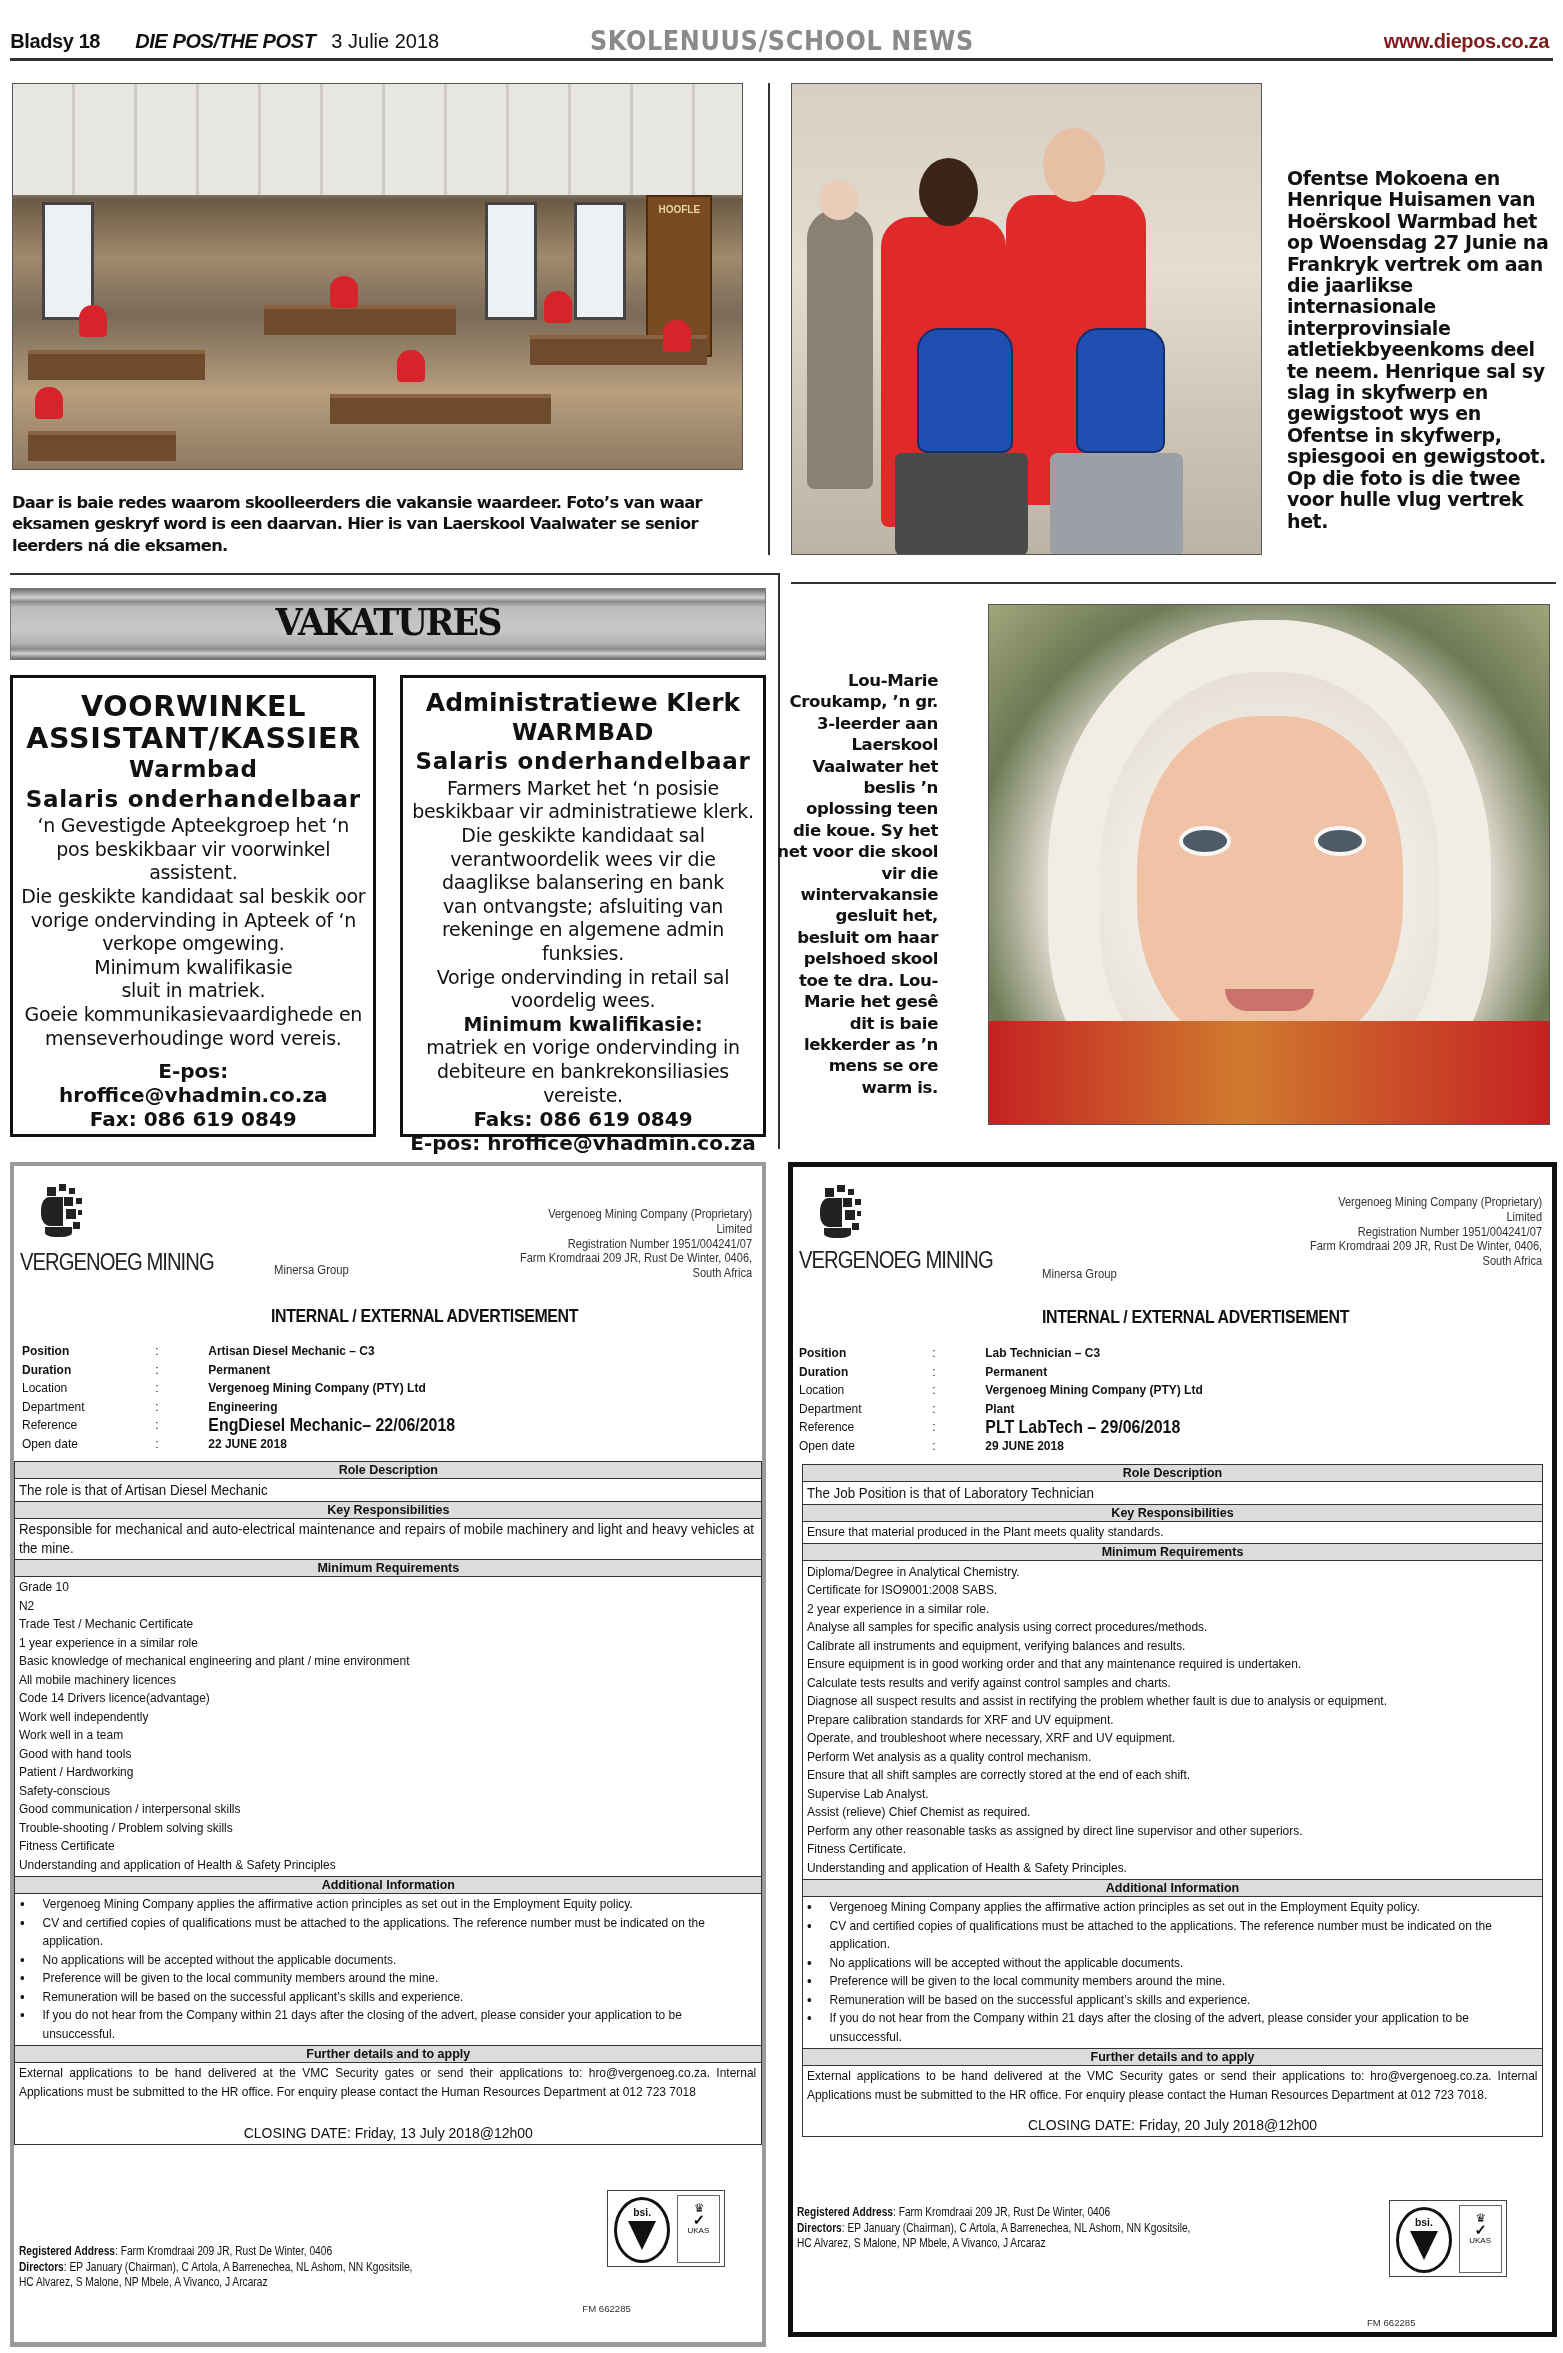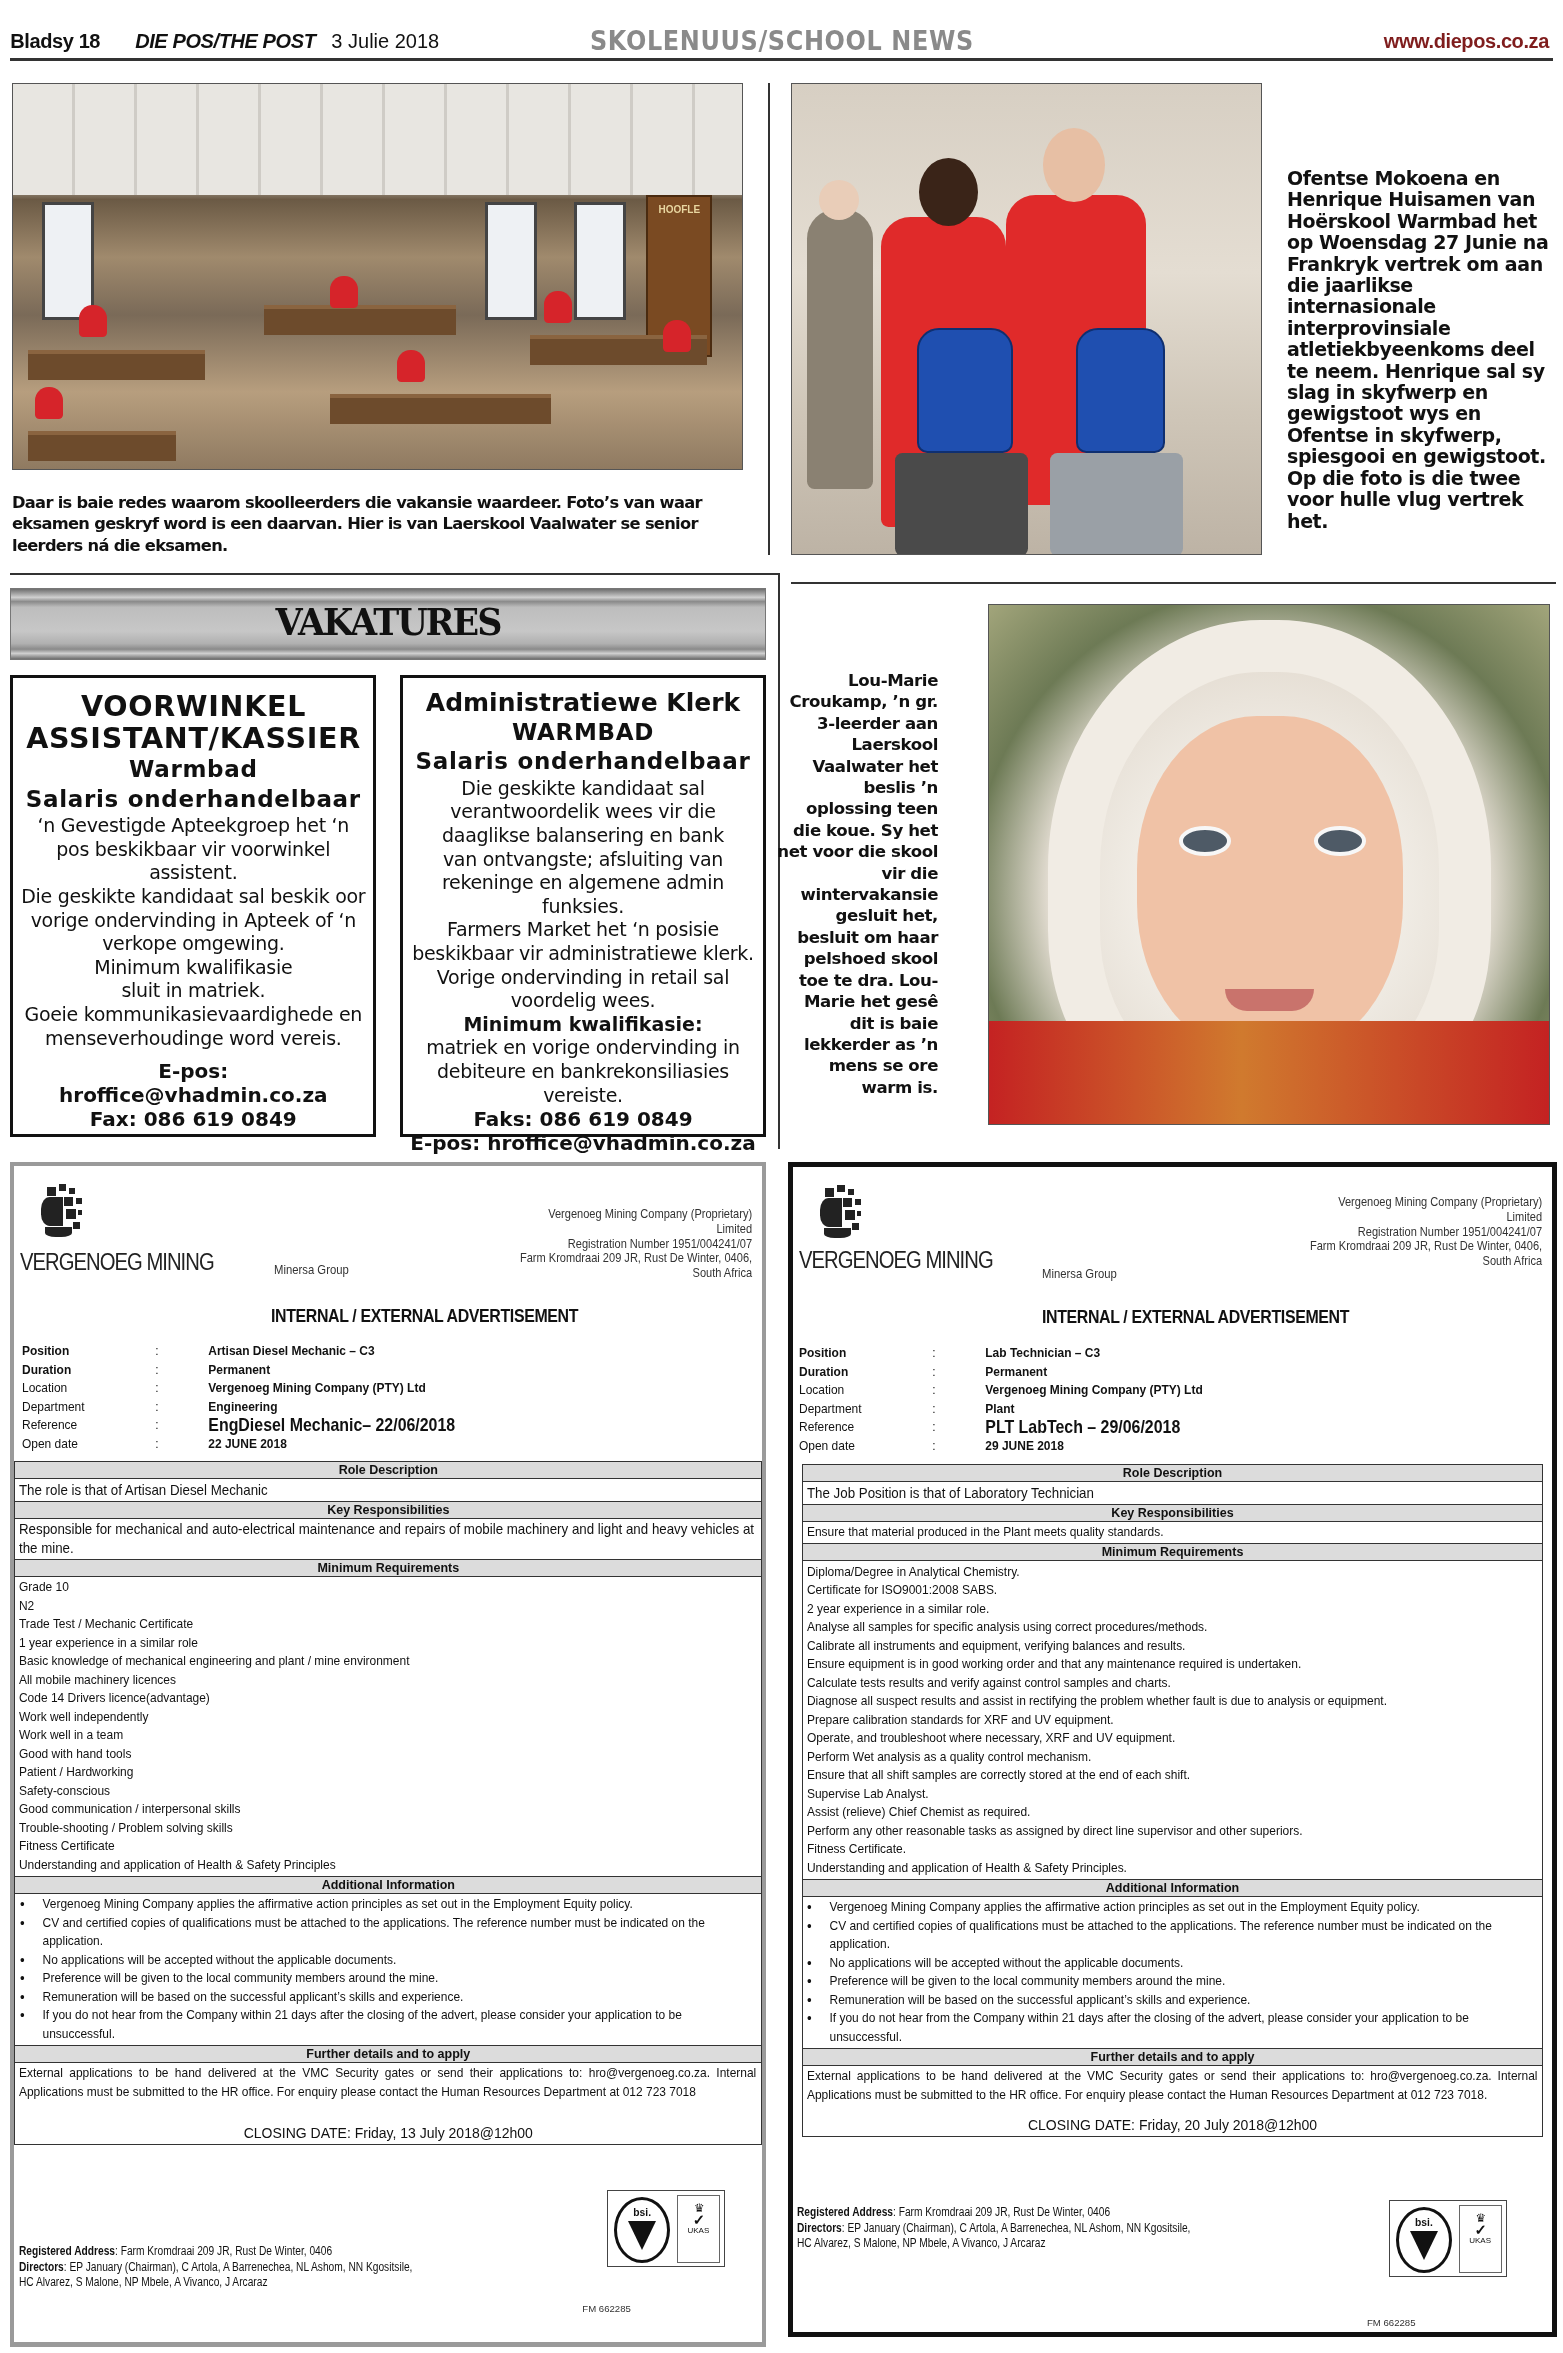--- a/index.html
+++ b/index.html
@@ -177,22 +177,22 @@
   <div class="jbody" style="padding:0 52px">Minimum kwalifikasie sluit in matriek.</div>
   <div class="jbody">Goeie kommunikasievaardighede en menseverhoudinge word vereis.</div>
   <div class="jcontact jcontact-first">E-pos: hroffice@vhadmin.co.za</div>
   <div class="jcontact">Fax: 086 619 0849</div>
 </div>
 
 <div class="abs jobbox job2">
   <div class="jtitle-heavy2">Administratiewe Klerk</div>
   <div class="jsub">WARMBAD</div>
   <div class="jsub">Salaris onderhandelbaar</div>
+  <div class="jbody">Farmers Market het ‘n posisie beskikbaar vir administratiewe klerk.</div>
   <div class="jbody" style="padding:0 14.8px">Die geskikte kandidaat sal verantwoordelik wees vir die daaglikse balansering en bank van ontvangste; afsluiting van rekeninge en algemene admin funksies.</div>
-  <div class="jbody">Farmers Market het ‘n posisie beskikbaar vir administratiewe klerk.</div>
   <div class="jbody" style="padding:0 22px">Vorige ondervinding in retail sal voordelig wees.</div>
   <div class="jbody-b">Minimum kwalifikasie:</div>
   <div class="jbody" style="padding:0 14.8px">matriek en vorige ondervinding in debiteure en bankrekonsiliasies vereiste.</div>
   <div class="jcontact">Faks:  086  619  0849</div>
   <div class="jcontact">E-pos: hroffice@vhadmin.co.za</div>
 </div>
 
 <div class="abs caption cap-girl">Lou-Marie Croukamp, ’n gr. 3-leerder aan Laerskool Vaalwater het beslis ’n oplossing teen die koue. Sy het net voor die skool vir die wintervakansie gesluit het, besluit om haar pelshoed skool toe te dra. Lou-Marie het gesê dit is baie lekkerder as ’n mens se ore warm is.</div>
 <div class="abs photo photo-girl">
   <div class="hood"></div>

